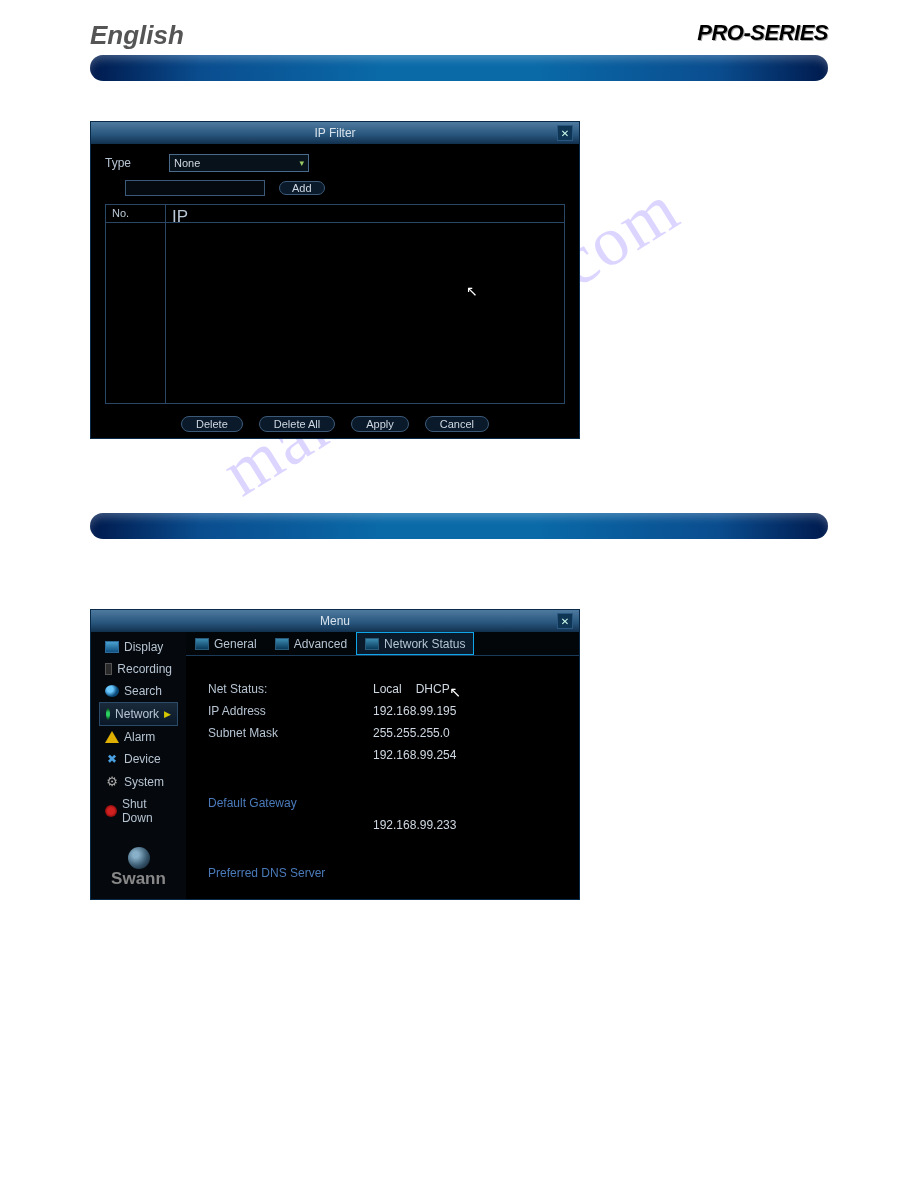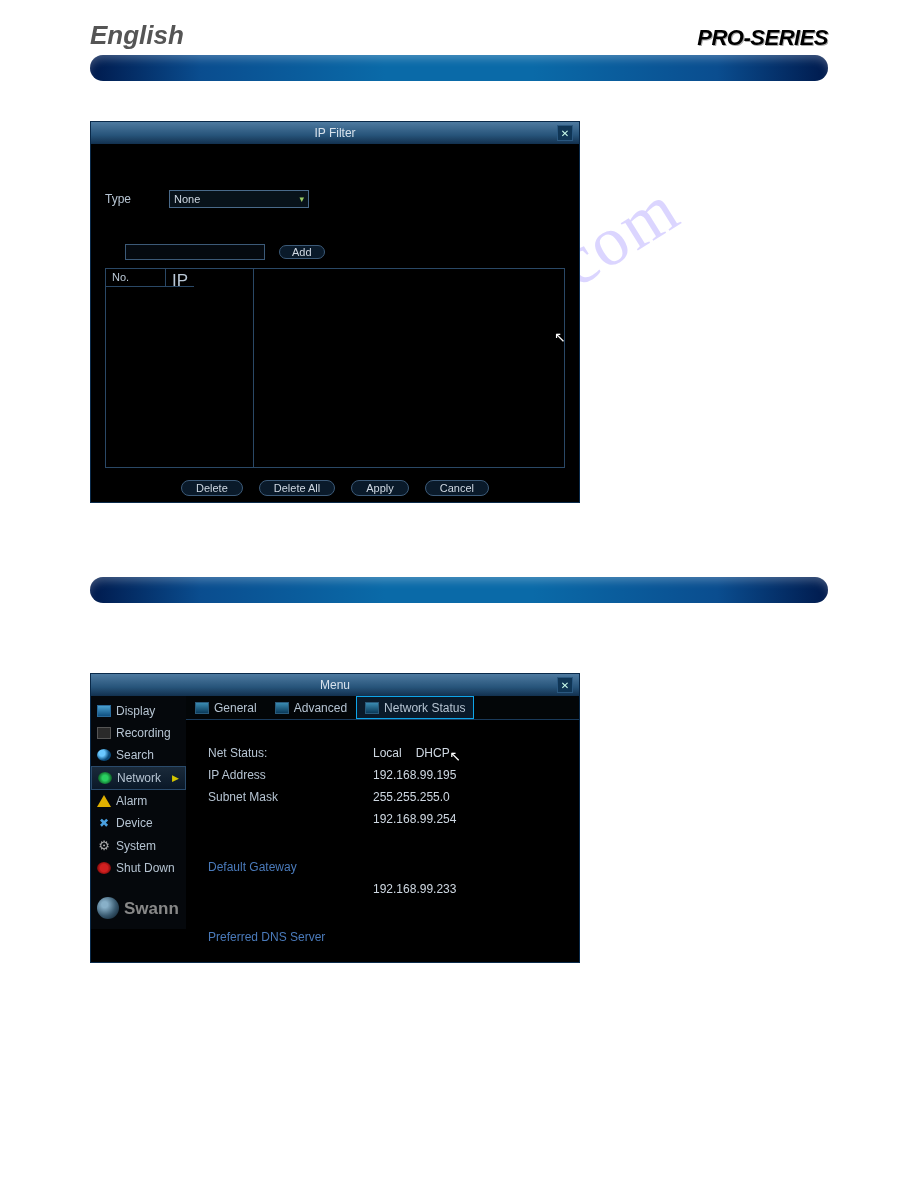--- a/index.html
+++ b/index.html
@@ -1,70 +1,70 @@
 <!DOCTYPE html>
 <html><head>
 <meta charset="utf-8">
 <style>
   * { box-sizing: border-box; margin: 0; padding: 0; }
   body { width: 918px; background: #fff; font-family: Arial, sans-serif; position: relative; }
 
   .page { padding: 20px 90px 40px 90px; position: relative; }
 
   
-  .doc-header { display: flex; justify-content: space-between; align-items: flex-end; }
+  .doc-header { display: flex; justify-content: space-between; align-items: flex-start; }
   .lang { font-size: 26px; font-weight: bold; color: #555; font-style: italic; }
   .pro { font-size: 22px; font-weight: bold; font-style: italic; color: #000; text-shadow: 1px 1px 0 #aaa; letter-spacing: -0.5px; }
 
   .bar { height: 26px; border-radius: 14px; background: linear-gradient(90deg, #001a4d 0%, #0a4d8f 15%, #0a6aa8 40%, #0a6aa8 60%, #0a4d8f 85%, #001a4d 100%); margin: 4px 0 40px 0; box-shadow: inset 0 6px 8px -2px rgba(255,255,255,0.25); }
 
   
   .win { width: 490px; background: #000; border: 1px solid #0a2a4a; position: relative; }
   .titlebar { height: 22px; background: linear-gradient(180deg,#4e7aa0 0%, #27547a 60%, #12304e 100%); display:flex; align-items:center; justify-content:center; position:relative; }
   .titlebar-text { color:#d8e2ec; font-size:12px; }
   .titlebar-close { position:absolute; right:6px; top:3px; width:16px; height:16px; background:#0f3555; border:1px solid #2a5880; font-size:10px; color:#cfe; display:flex;align-items:center;justify-content:center; }
 
   .ipf-body { padding:10px 14px 6px 14px; }
-  .row { display:flex; align-items:center; gap:14px; margin-bottom:8px;margin-top:36px; }
+  .row { display:flex; align-items:center; gap:14px; margin-bottom:8px; }
   .lbl { color:#b6c4d2; font-size:12px; width:50px; }
   .select-box { width:140px; height:18px; border:1px solid #4a6a8a; background:#08121a; color:#cfd8e2; font-size:11px; padding:0 4px; display:flex; align-items:center; justify-content:space-between; }
   .chev { font-size:9px; color:#9c6; }
   .ip-input { width:140px; height:16px; border:1px solid #3c5a78; background:#050a10; }
   .btn { border:1px solid #3c5a78; background:#0a1a2a; color:#cfd8e2; font-size:11px; padding:1px 14px; border-radius:9px; }
   .btn-small { padding:0px 12px; font-size:11px; }
 
-  .grid-wrap { border:1px solid #2a4866; height:200px; display:flex; flex-direction:row; }
+  .grid-wrap { border:1px solid #2a4866; height:200px; display:flex; flex-direction:column; }
   .grid-head { display:flex; border-bottom:1px solid #2a4866; height:18px; }
   .gh-no { width:60px; border-right:1px solid #2a4866; color:#bac8d6; font-size:11px; padding:2px 6px; }
   .gh-ip { flex:1; color:#bac8d6; font-size:17px; padding:2px 6px; }
   .grid-body { flex:1; display:flex; }
   .gb-no { width:60px; border-right:1px solid #2a4866; }
   .gb-ip { flex:1; position:relative; }
   .cursor1 { position:absolute; left:300px; top:60px; font-size:14px; color:#fff; }
 
   .bottom-btns { display:flex; gap:16px; justify-content:center; padding:6px 0 6px 0; }
 
   .gap { height:70px; }
 
   
   .win2 { width:490px; background:#000; border:1px solid #0a2a4a; }
-  .side { width:95px; float:left; background:#05080c; padding:4px 0; }
+  .side { width:95px; float:left; background:#05080c; padding:4px 8px; }
   .side-item { display:flex; align-items:center; gap:5px; padding:4px 6px; color:#b6c4d2; font-size:12px; cursor:pointer; }
   .side-item.active { background:linear-gradient(180deg,#1a2a3a,#0a1828); border:1px solid #2a4a6a; }
   .side-item .arrow { margin-left:auto; color:#d4c600; font-size:9px; }
   .icon-sm { width:14px; height:12px; display:inline-block; }
   .ic-display{background:linear-gradient(#4aa0d0,#105080);border:1px solid #2a6a9a;}
   .ic-rec{background:#2a2a2a;border:1px solid #555;}
   .ic-search{background:radial-gradient(circle at 35% 35%, #6ac8ff 25%, #0a4a7a 60%);border-radius:50%;}
   .ic-net{background:radial-gradient(circle,#2ad060 30%, #0a5020 80%);border-radius:50%;}
   .ic-alarm{width:0;height:0;border-left:7px solid transparent;border-right:7px solid transparent;border-bottom:12px solid #e0b000;}
   .ic-device{color:#4aa0e0;font-size:12px;width:14px;text-align:center;}
   .ic-system{color:#aaa;font-size:13px;width:14px;text-align:center;}
   .ic-shut{background:radial-gradient(circle,#d02020 40%, #5a0000 90%);border-radius:50%;}
-  .brand-row{display:flex;align-items:flex-end;gap:5px;padding:18px 6px 6px 6px;}
+  .brand-row{display:flex;align-items:center;padding:18px 6px 6px 6px;flex-direction:column;}
   .brand-ico{width:22px;height:22px;border-radius:50%;background:radial-gradient(circle at 35% 35%, #88b0c8 15%, #3a5a70 55%, #0a1a28 95%);}
   .brand-txt{color:#888;font-size:17px;font-weight:bold;}
 
   .main { margin-left:95px; }
   .tabs { display:flex; height:24px; border-bottom:1px solid #1a3a5a; background:#030608; }
   .tab { display:flex; align-items:center; gap:5px; padding:0 8px; color:#b6c4d2; font-size:12px; border:1px solid transparent; }
   .tab.active { background:#0a1a2a; border:1px solid #0ea5e9; }
   .tab-ico{width:14px;height:12px;background:linear-gradient(#3a8ab0,#0a3a5a);border:1px solid #2a5a7a;}
 
   .content { padding:26px 10px 10px 22px; position:relative; min-height:210px; }

